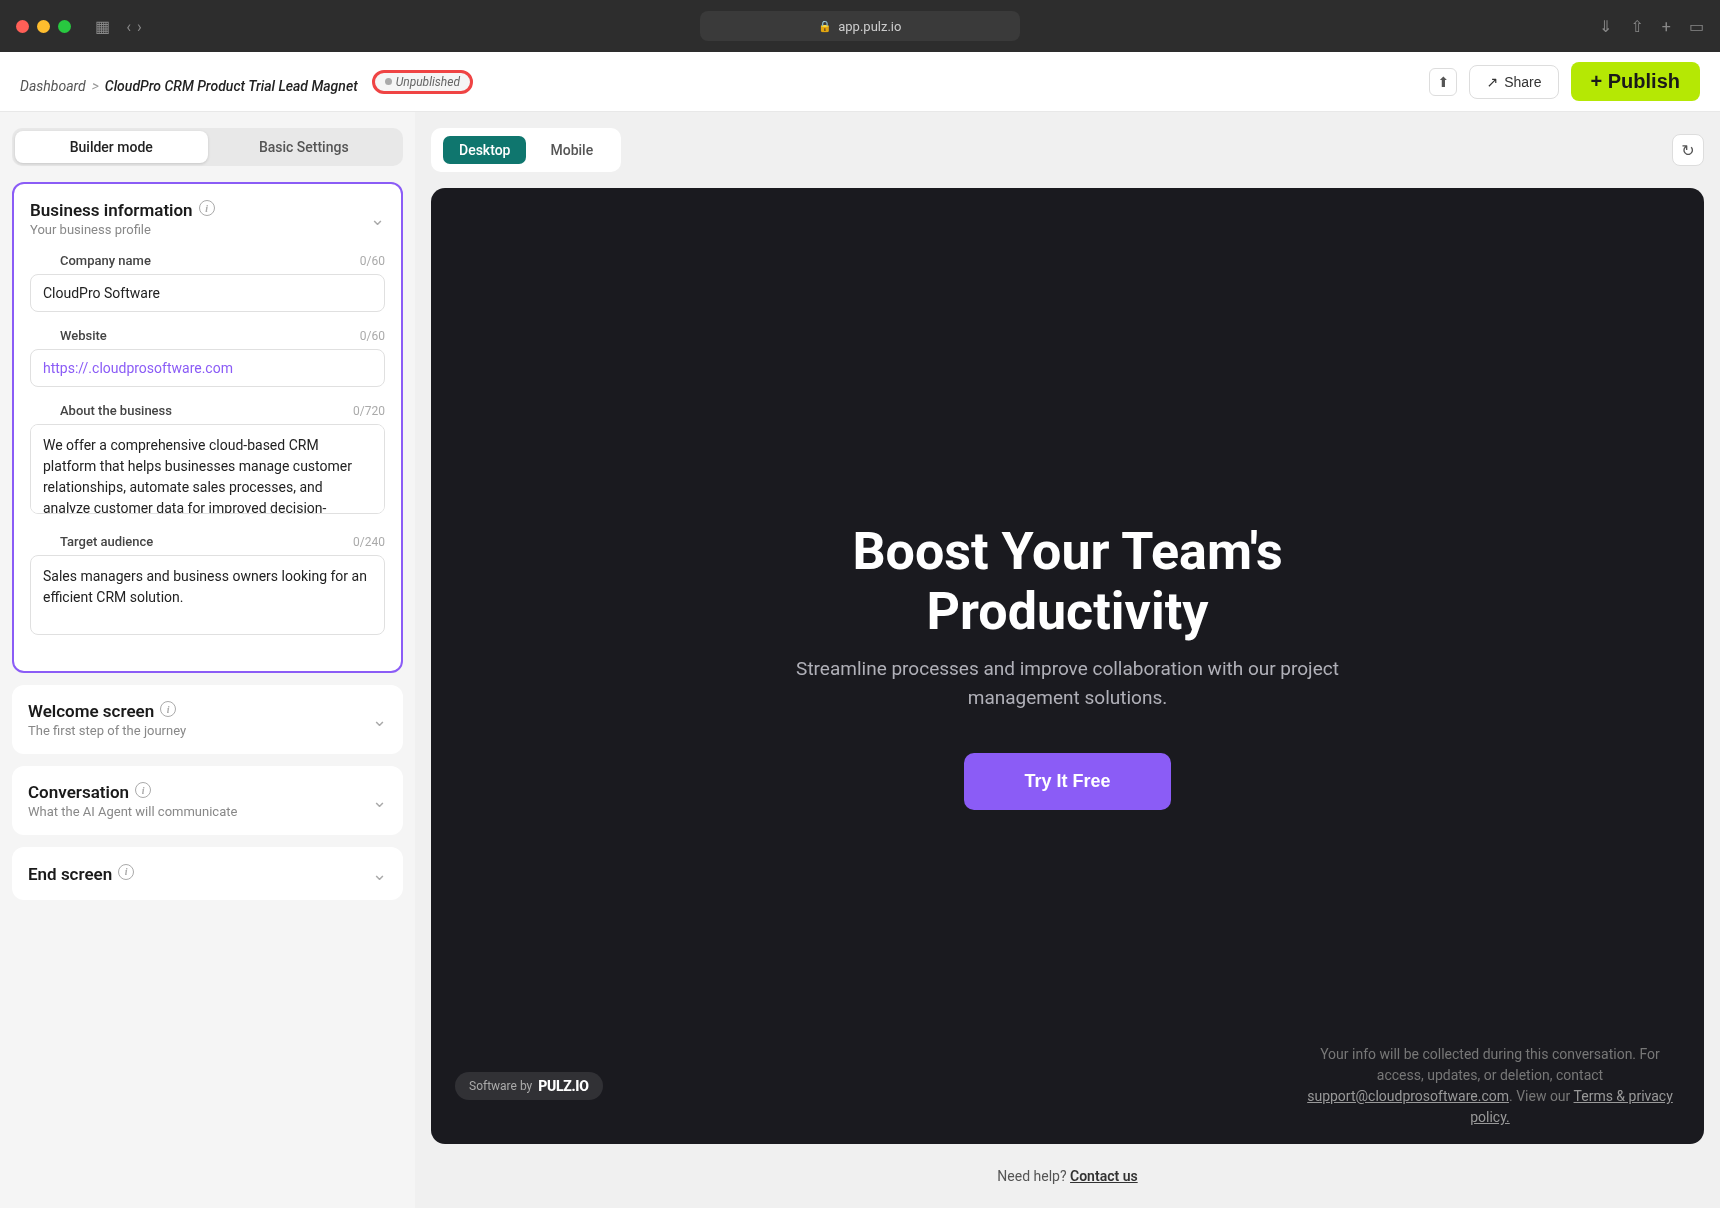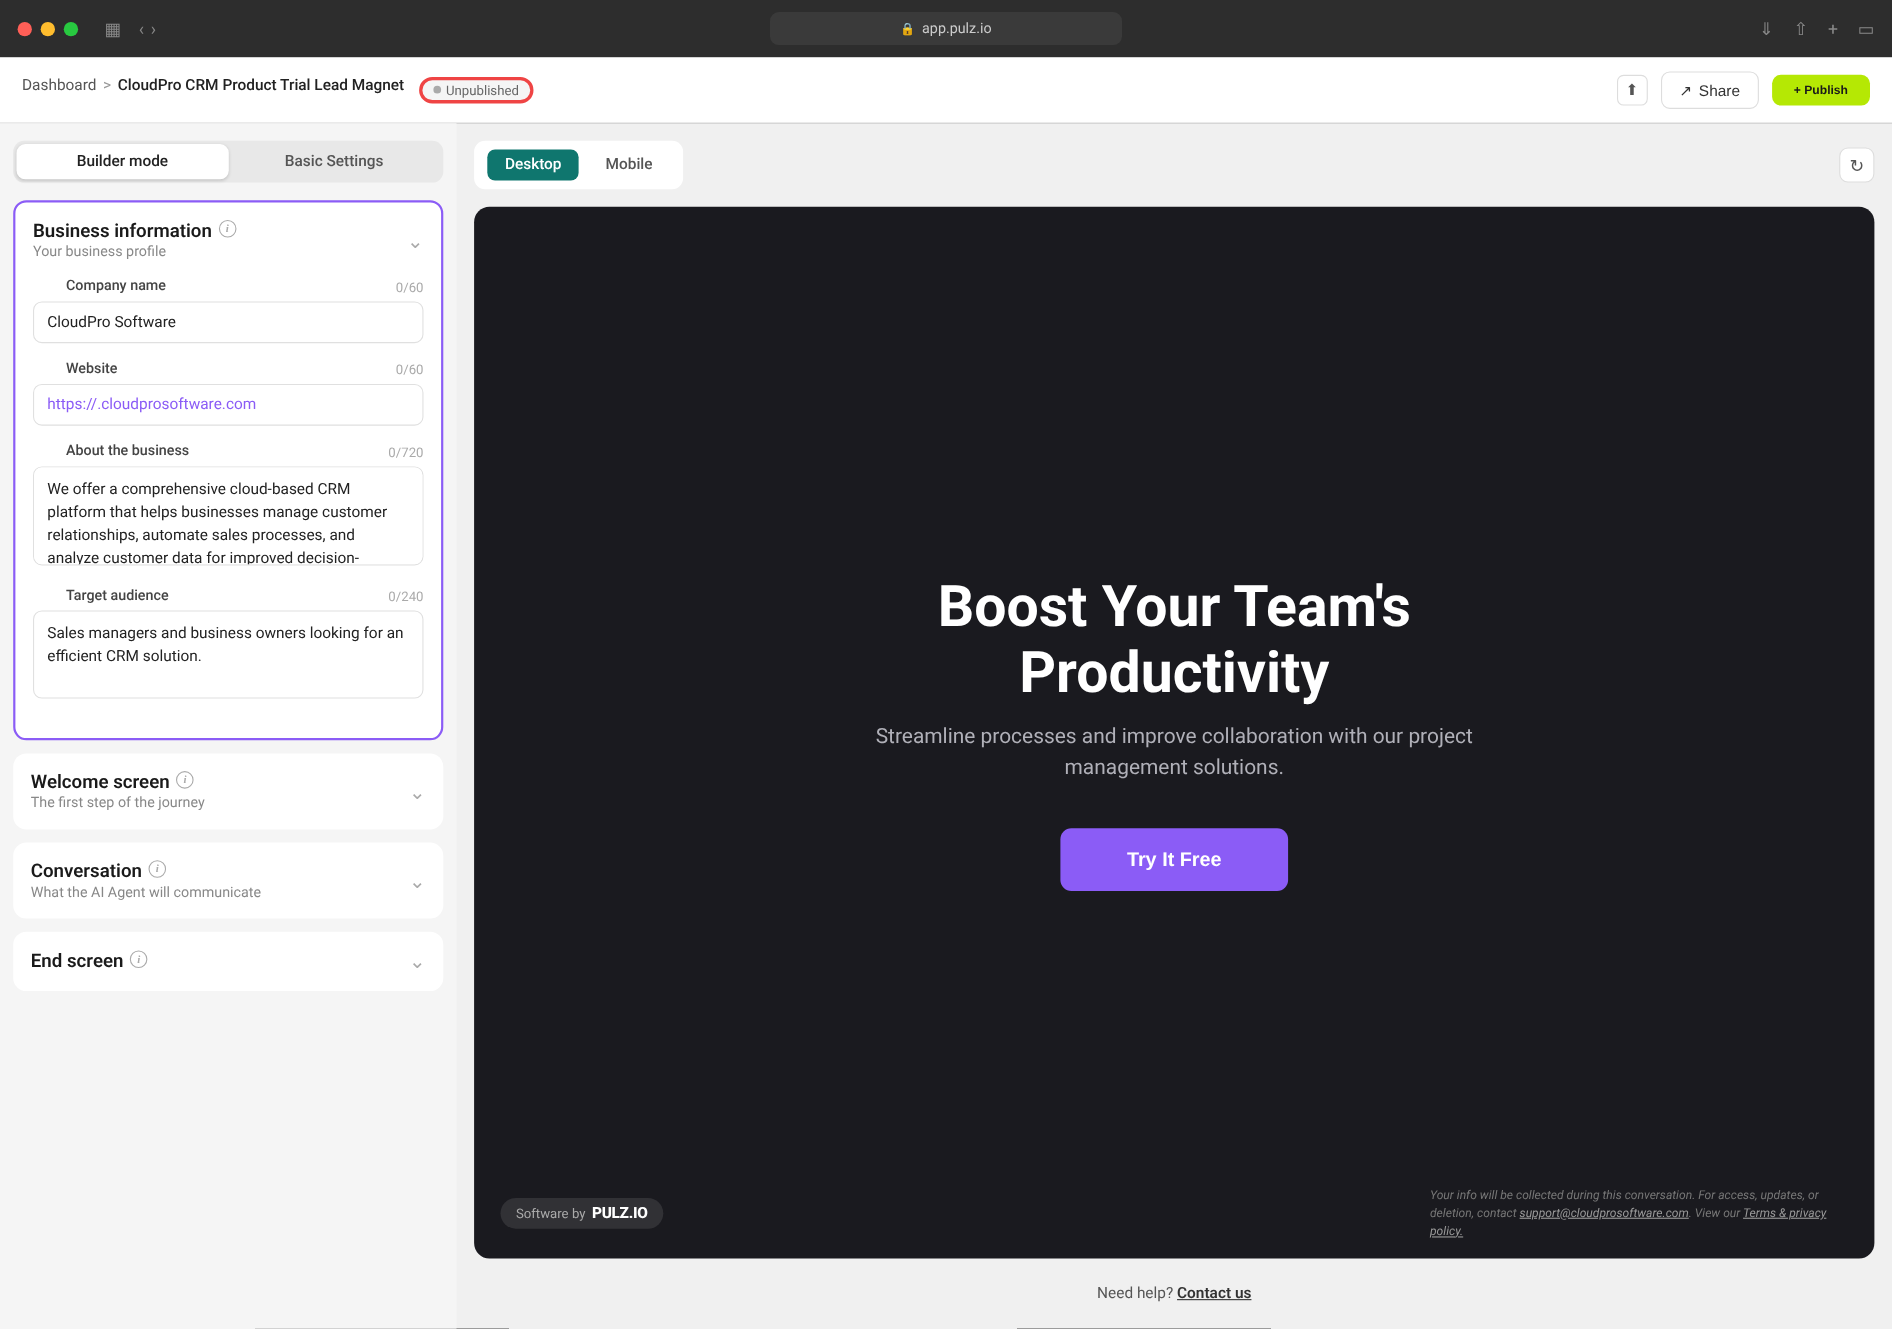--- a/index.html
+++ b/index.html
@@ -66,24 +66,25 @@
       background: #fff;
       height: 60px;
       display: flex;
       align-items: center;
       padding: 0 20px;
       border-bottom: 1px solid #e8e8e8;
       position: relative;
     }
     .breadcrumb {
       display: flex;
-      align-items: flex-start;
+      align-items: flex-end;
       gap: 6px;
       font-size: 14px;
       color: #555;
+      font-style: italic;
     }
     .breadcrumb-link { color: #555; cursor: pointer; }
     .breadcrumb-sep { color: #999; }
     .breadcrumb-current { color: #222; font-weight: 500; }
     .unpublished-badge {
       display: flex;
       align-items: center;
       gap: 4px;
       background: #f5f5f5;
       border: 3px solid #ef4444;
@@ -115,21 +116,21 @@
       background: #fff;
       color: #333;
     }
     .publish-btn {
       background: #b5e804;
       border: none;
       color: #1a1a1a;
       font-weight: 600;
       padding: 8px 20px;
       border-radius: 8px;
-      font-size: 11px;
+      font-size: 20px;
       cursor: pointer;
       display: flex;
       align-items: center;
       gap: 6px;
     }
     .save-icon {
       width: 28px; height: 28px;
       border: 1px solid #ddd;
       border-radius: 6px;
       display: flex; align-items: center; justify-content: center;
@@ -388,25 +389,25 @@
     }
 
     .pulzio-logo {
       font-weight: 800;
       font-size: 14px;
       color: #fff;
       letter-spacing: -0.3px;
     }
 
     .footer-text {
-      font-size: 11px;
+      font-size: 14px;
       color: #777;
+      text-align: center;
       max-width: 380px;
       line-height: 1.5;
-      font-style: italic;
     }
     .footer-text a { color: #999; text-decoration: underline; }
 
     
     .help-text {
       text-align: center;
       font-size: 14px;
       color: #555;
       padding: 8px 0;
     }

